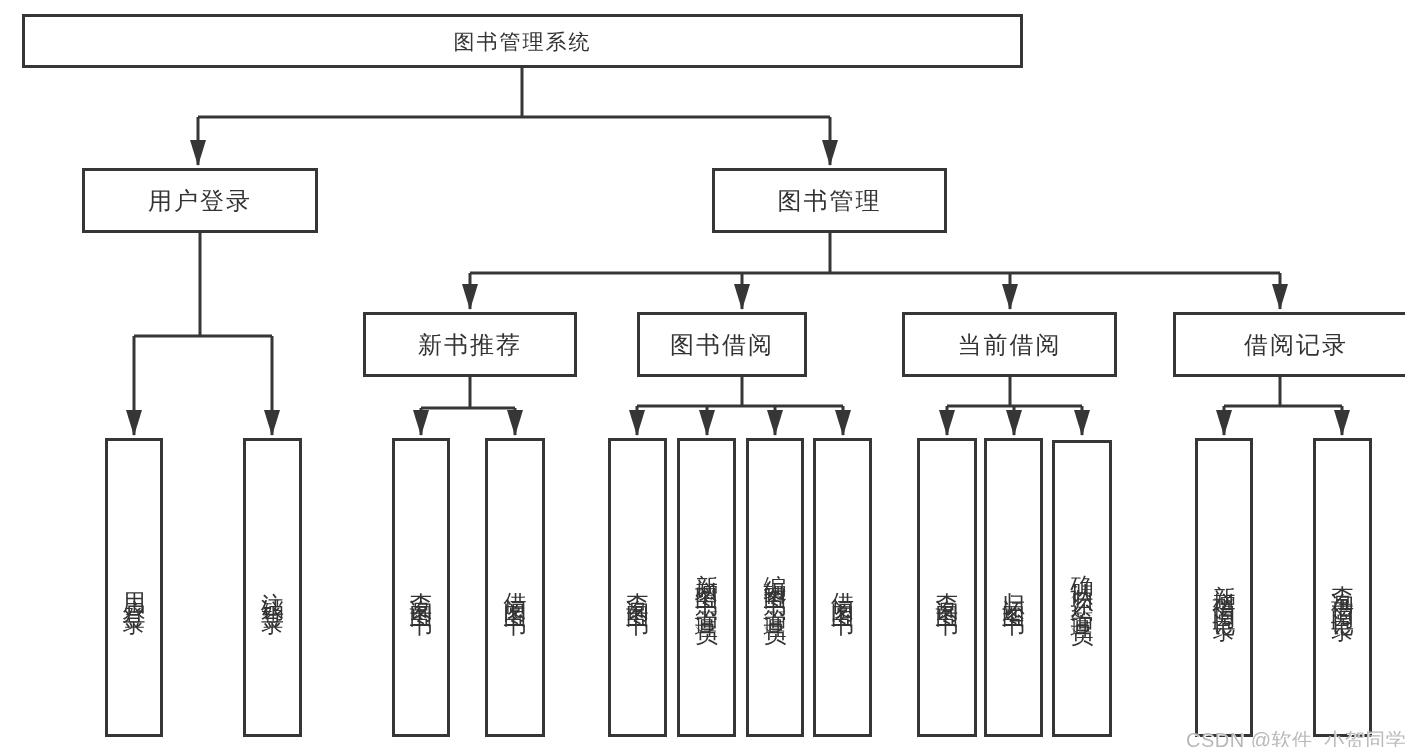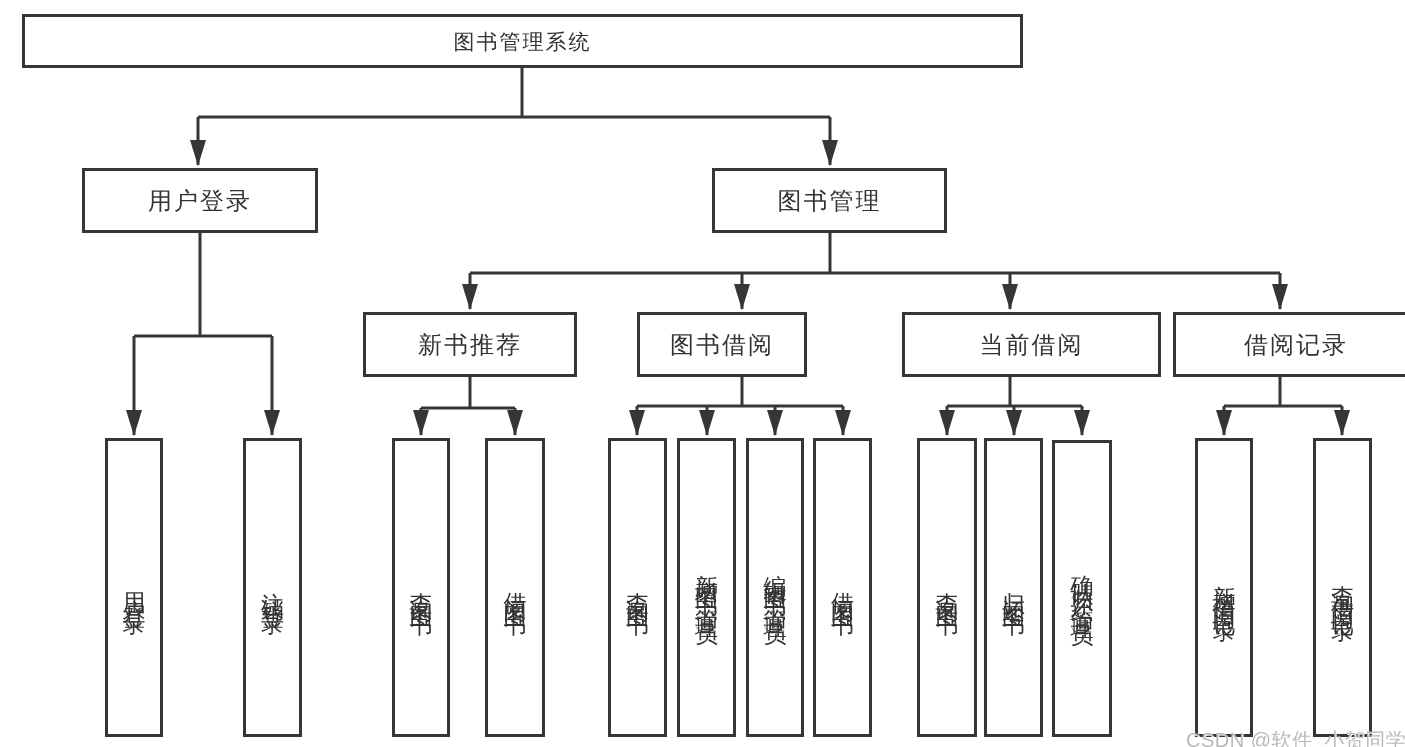--- a/index.html
+++ b/index.html
@@ -127,21 +127,21 @@
   <div class="box hbox l2-box" style="left:712px; top:168px; width:235px; height:65px;">
     <span>图书管理</span>
   </div>
 
   <div class="box hbox l3-box" style="left:363px; top:312px; width:214px; height:65px;">
     <span>新书推荐</span>
   </div>
   <div class="box hbox l3-box" style="left:637px; top:312px; width:170px; height:65px;">
     <span>图书借阅</span>
   </div>
-  <div class="box hbox l3-box" style="left:902px; top:312px; width:259px; height:65px;">
+  <div class="box hbox l3-box" style="left:902px; top:312px; width:215px; height:65px;">
     <span>当前借阅</span>
   </div>
   <div class="box hbox l3-box" style="left:1173px; top:312px; width:246px; height:65px;">
     <span>借阅记录</span>
   </div>
 
   <div class="box vbox" style="left:105px; top:438px; width:58px; height:299px;">
     <span>用户登录</span>
   </div>
   <div class="box vbox" style="left:243px; top:438px; width:59px; height:299px;">

